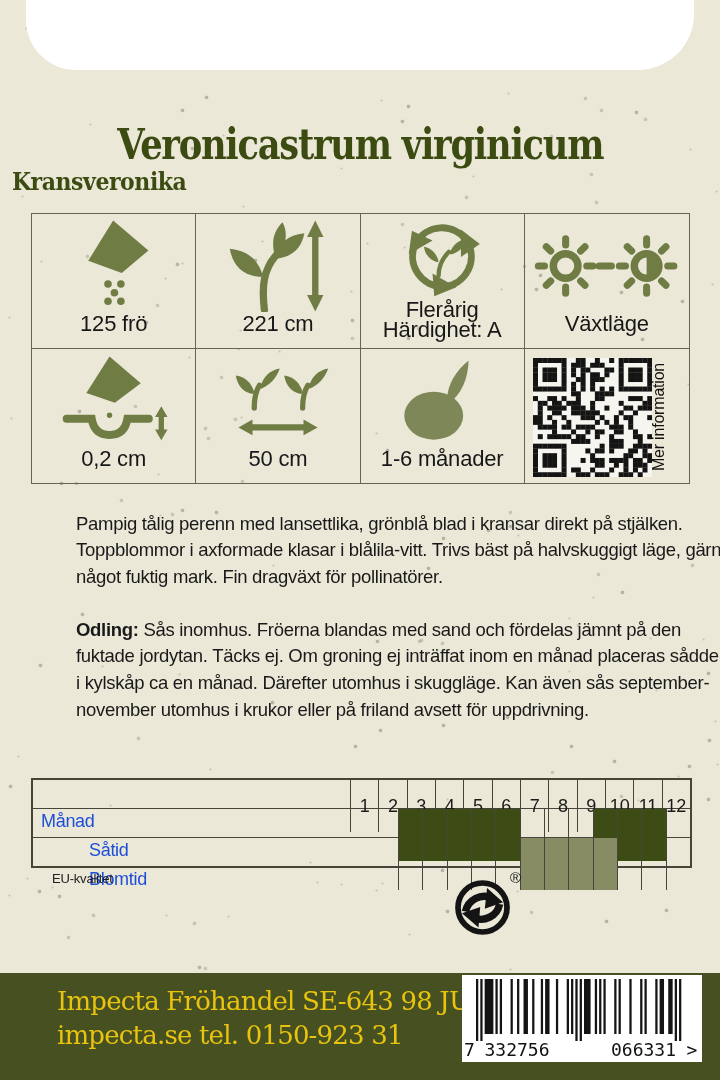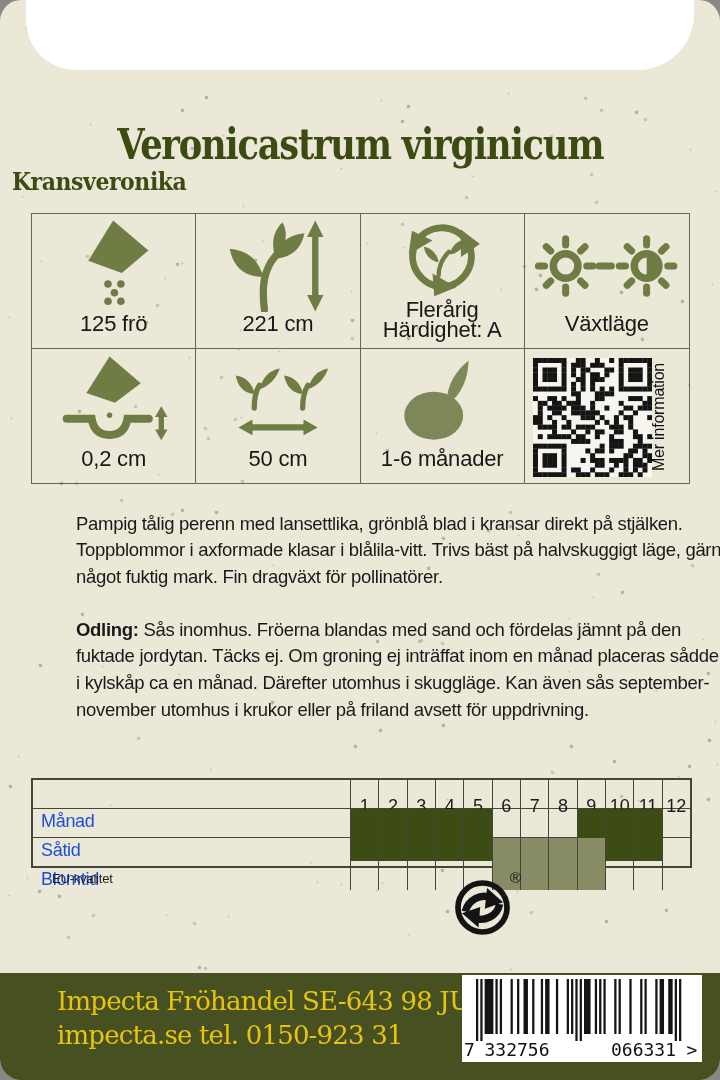--- a/index.html
+++ b/index.html
@@ -1,17 +1,17 @@
 <!DOCTYPE html>
 <html><head>
 <meta charset="utf-8">
 <style>
   html,body{margin:0;padding:0;}
   body{font-family:"Liberation Sans",sans-serif;background:#888;}
-  .packet{position:relative;width:720px;height:1080px;background:#ebe8d8;overflow:hidden;border-radius:21px;}
+  .packet{position:relative;width:720px;height:1080px;background:#ebe8d8;overflow:hidden;}
   #speckles{position:absolute;left:0;top:0;width:1px;height:1px;border-radius:50%;z-index:1;pointer-events:none;}
 
   .flap{position:absolute;left:26px;top:0;width:668px;height:70px;background:#ffffff;
         border-radius:0 0 56px 50px;z-index:2;}
 
   .title{position:absolute;top:120px;left:0;width:720px;text-align:center;z-index:3;
          font-family:"DejaVu Serif",serif;font-weight:700;color:#3c4b11;}
   .title .squeeze{display:inline-block;transform:scaleX(.84);transform-origin:center;
          font-size:42px;letter-spacing:-1.5px;white-space:nowrap;}
   .subtitle{position:absolute;top:167px;left:0;width:720px;text-align:left;z-index:3;
@@ -35,21 +35,21 @@
       transform:rotate(-90deg);font-size:16px;color:#111;letter-spacing:-0.2px;}
 
   .para{position:absolute;left:31px;width:661px;z-index:3;color:#191919;
       font-size:18.5px;line-height:26.8px;letter-spacing:-0.3px;margin-left:45px;}
   .para b{letter-spacing:-0.3px;}
   #description{top:492px;}
   #cultivation{top:598px;}
 
   .calendar{position:absolute;left:31px;top:778px;width:657px;z-index:3;border:2px solid#45453a;}
   .cal-row{display:grid;grid-template-columns:317px repeat(12,1fr);height:28px;}
-  .cal-row + .cal-row{border-top:1.5px solid #45453a;}
+  .cal-row + .cal-row{border-top:1.5px solid #45453a;padding-left:48px;}
   .cal-label{display:flex;align-items:center;padding-left:8px;font-size:18px;letter-spacing:-0.3px;color:#1d4ed8;margin-top:31px;}
   .cal-cell{border-left:1.5px solid #45453a;display:flex;align-items:center;justify-content:center;
       font-size:18px;color:#1a1a1a;}
 
   .eu-note{position:absolute;left:52px;top:871px;font-size:13px;color:#202020;z-index:3;letter-spacing:-0.2px;}
   .green-dot{position:absolute;left:454px;top:879px;width:57px;height:57px;z-index:3;}
   .green-dot-r{position:absolute;left:510px;top:869px;font-size:15px;color:#141414;z-index:3;}
 
   .footer-bar{position:absolute;left:0;top:973px;width:720px;height:107px;background:#475020;z-index:3;}
   .addr{position:absolute;left:57px;font-family:"DejaVu Serif",serif;color:#e9c40f;

